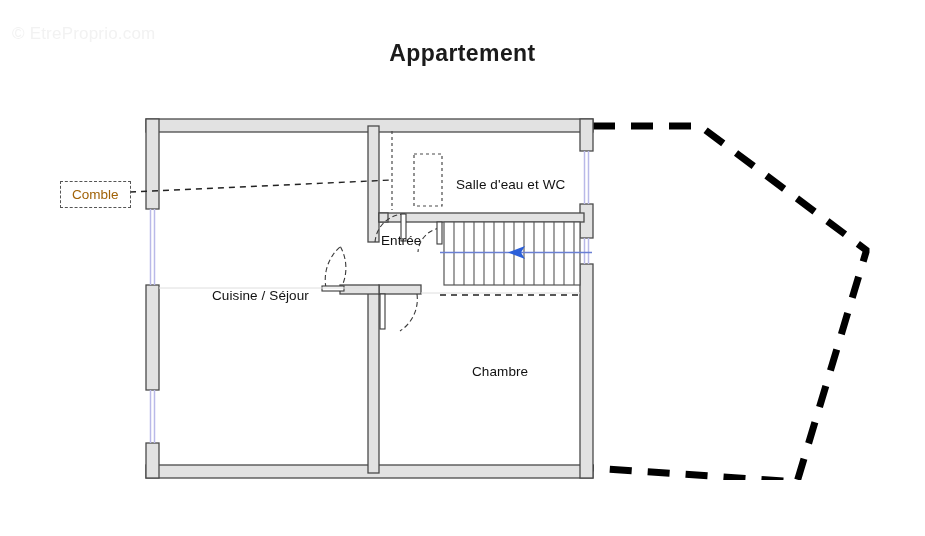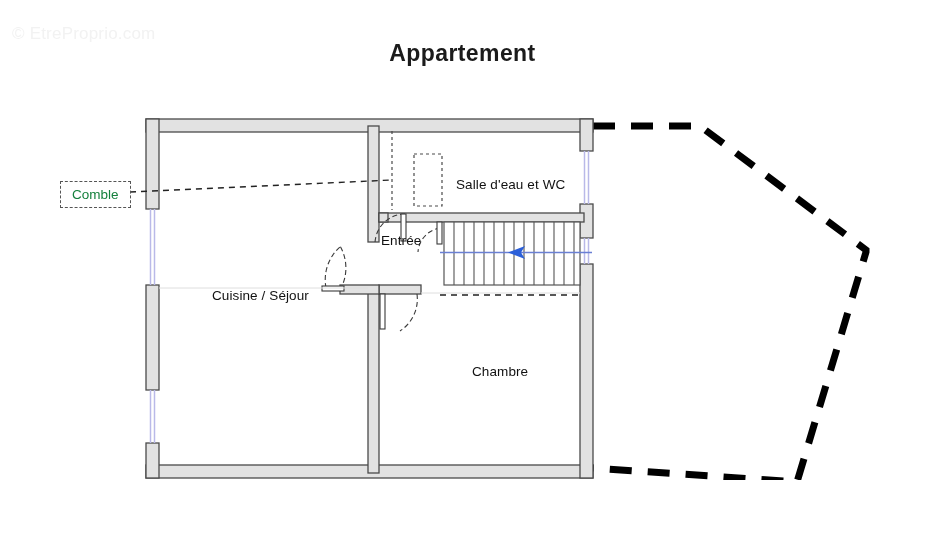--- a/index.html
+++ b/index.html
@@ -48,21 +48,21 @@
     position: absolute;
     font-size: 13.5px;
     color: #111111;
     white-space: nowrap;
     letter-spacing: 0.1px;
   }
   .dashed-label-box {
     position: absolute;
     border: 1px dashed #555555;
     font-size: 13.5px;
-    color: #15803d;
+    color: #a16207;
     padding: 5px 11px;
     background: #ffffff;
     white-space: nowrap;
   }
 </style>
 </head>
 <body>
 
 <div id="plan-root">
 

